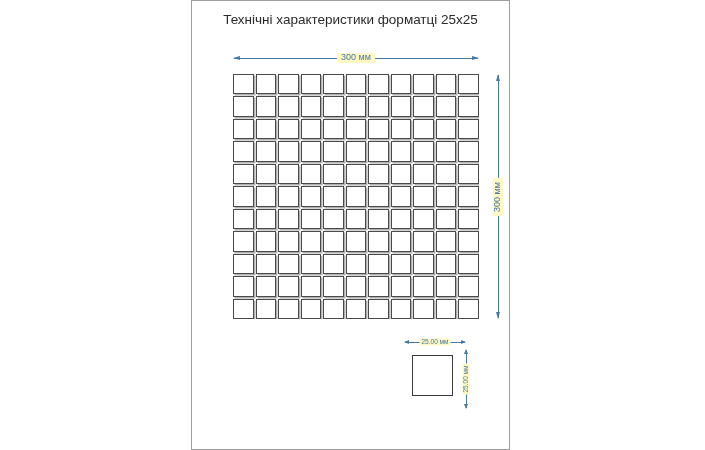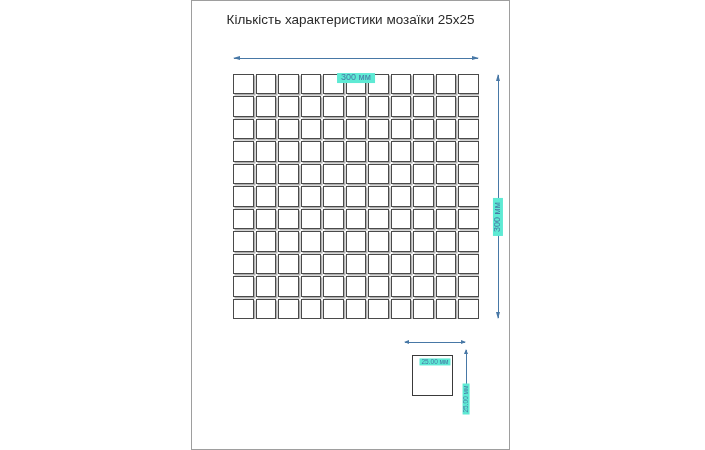--- a/index.html
+++ b/index.html
@@ -43,22 +43,22 @@
     border-top:2.5px solid transparent;border-bottom:2.5px solid transparent;
     border-left:7px solid var(--dimension-blue);}
   .dim-v .arr-u{top:0;left:50%;transform:translateX(-50%);
     border-left:2.5px solid transparent;border-right:2.5px solid transparent;
     border-bottom:7px solid var(--dimension-blue);}
   .dim-v .arr-d{bottom:0;left:50%;transform:translateX(-50%);
     border-left:2.5px solid transparent;border-right:2.5px solid transparent;
     border-top:7px solid var(--dimension-blue);}
   .dlabel{
     position:absolute;left:50%;top:50%;transform:translate(-50%,-50%);
-    background:#5eead4;padding:0 4px;color:var(--dimension-blue);
-    font-size:9px;white-space:nowrap;z-index:2;line-height:1.1;margin-top:20px;
+    background:#fef9c3;padding:0 4px;color:var(--dimension-blue);
+    font-size:9px;white-space:nowrap;z-index:2;line-height:1.1;
   }
   .dlabel-v{
     writing-mode:vertical-rl;transform:translate(-50%,-50%) rotate(180deg);
     padding:4px 0;
   }
   .dim-top{left:41px;top:51px;width:246px;height:12px;}
   .dim-right{left:300px;top:73px;width:12px;height:245px;}
   
   .caption{position:absolute;left:9px;top:356px;font-size:12.5px;color:#222222;white-space:nowrap;}
   .single-tile{
@@ -74,21 +74,21 @@
   .dim-small-top .arr-r{border-left-width:5px;border-top-width:2px;border-bottom-width:2px;}
   .dim-small-right .arr-u{border-bottom-width:5px;border-left-width:2px;border-right-width:2px;}
   .dim-small-right .arr-d{border-top-width:5px;border-left-width:2px;border-right-width:2px;}
 </style>
 </head>
 <body>
 
 <div class="canvas">
   <div class="frame">
 
-    <div class="title">Кількість характеристики мозаїки 25х25</div>
+    <div class="title">Технічні характеристики форматці 25х25</div>
 
     <div class="dim dim-h dim-top">
       <span class="dline-h"></span>
       <span class="arr arr-l"></span>
       <span class="arr arr-r"></span>
       <span class="dlabel">300 мм</span>
     </div>
 
     <div class="grid" style="grid-template-columns: repeat(11, 1fr); grid-template-rows: repeat(11, 1fr);">
         <div class="tile"></div>

